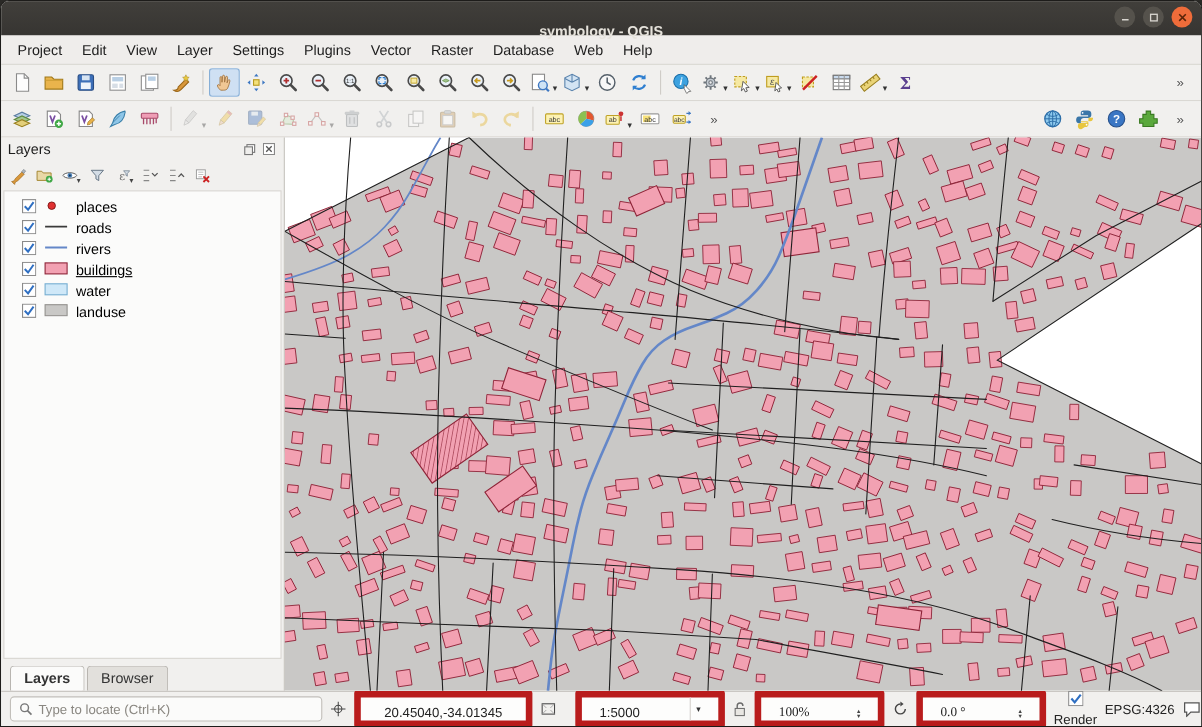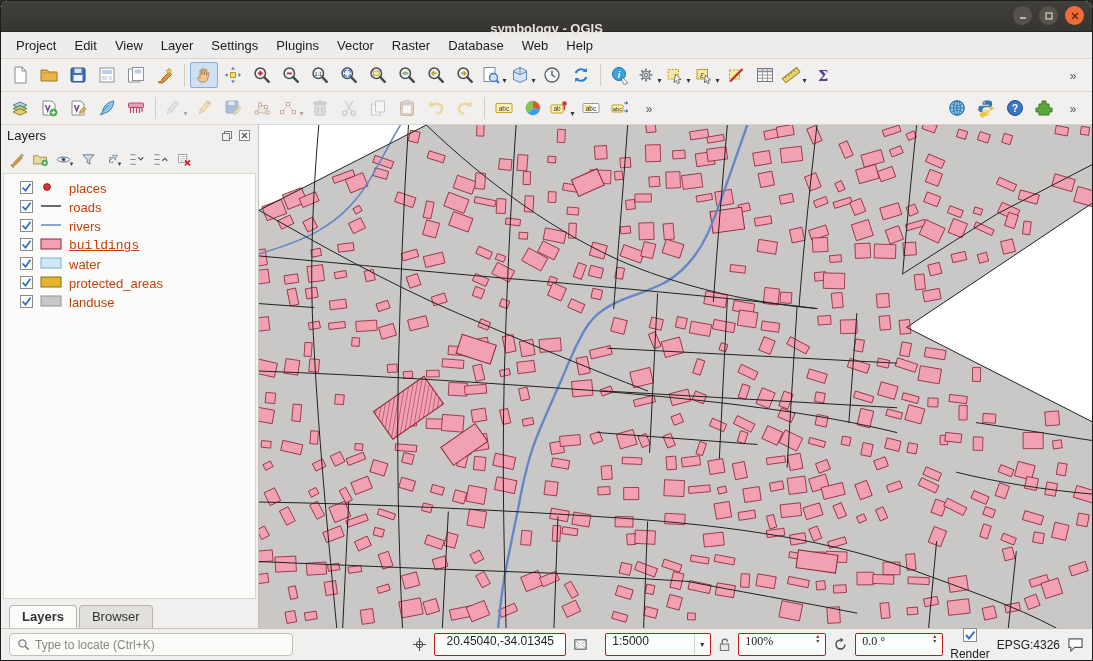--- a/index.html
+++ b/index.html
@@ -34,37 +34,37 @@
   .panel{width:257px;flex:0 0 auto;background:#f1f0ee;border-right:1px solid #c2bfba;
     display:flex;flex-direction:column;min-height:0;}
   .panel-header{height:21px;display:flex;align-items:center;padding:0 6px;color:#1d1d1d;}
   .panel-header .ph-title{flex:1;}
   .ph-btn{width:15px;height:15px;display:flex;align-items:center;justify-content:center;margin-left:3px;}
   .panel-toolbar{display:flex;align-items:center;gap:2px;padding:2px 4px 3px 4px;}
   .ptbtn{width:22px;height:22px;display:inline-flex;align-items:center;justify-content:center;border-radius:3px;}
   .ptbtn .dd{font-size:7px;color:#444;margin-left:-2px;align-self:flex-end;padding-bottom:2px;}
   .layer-tree{flex:1;background:#fbfbfa;border:1px solid #d8d5d0;margin:0 2px;
     overflow:hidden;padding-top:5px;}
-  .layer-row{display:flex;align-items:center;height:19px;padding-left:16px;gap:6px;color:#c2410c;}
-  .layer-label.underline{text-decoration:underline;font-family:Liberation Mono, monospace;}
+  .layer-row{display:flex;align-items:center;height:19px;padding-left:16px;gap:6px;color:#000000;}
+  .layer-label.underline{text-decoration:underline;}
   .panel-tabs{height:27px;display:flex;align-items:flex-end;gap:2px;padding:2px 8px 0 8px;}
   .tab{padding:3px 12px 4px 12px;border:1px solid #b8b5b0;border-bottom:none;
     border-radius:4px 4px 0 0;background:#e2e0dc;color:#333;}
   .tab.active{background:#fbfbfa;font-weight:bold;}
   .map{flex:1;position:relative;background:#ffffff;min-width:0;}
   .map svg{position:absolute;inset:0;width:100%;height:100%;}
   
   .statusbar{height:31px;background:#f1f0ee;border-top:1px solid #c6c3be;display:flex;
     align-items:center;padding:0 8px;gap:7px;flex:0 0 auto;color:#222;font-size:12px;}
   .locator{width:268px;height:21px;border:1px solid #c2bfba;border-radius:4px;background:#fbfbfa;
     display:flex;align-items:center;gap:5px;padding:0 7px;flex:0 0 auto;}
   .locator .placeholder{color:#8a8781;}
   .sb-right{margin-left:auto;display:flex;align-items:center;gap:7px;}
-  .sb-field,.sb-combo,.sb-spin{height:21px;border:1px solid #b91c1c;background:#fdfdfc;
-    display:flex;align-items:flex-start;padding:0 6px;border-radius:2px;gap:4px;}
+  .sb-field,.sb-combo,.sb-spin{height:21px;border:6px solid #b91c1c;background:#fdfdfc;
+    display:flex;align-items:flex-end;padding:0 16px;border-radius:2px;gap:4px;}
   .sb-field.coord{width:118px;justify-content:center;}
   .sb-combo{width:92px;justify-content:space-between;margin-left:10px;}
   .sb-combo .dd{font-size:8px;color:#333;border-left:1px solid #d5d2cd;padding-left:5px;height:100%;
     display:flex;align-items:center;}
   .sb-spin{width:74px;justify-content:space-between;font-family:Liberation Serif, serif;}
   .spin{display:flex;flex-direction:column;line-height:5px;font-size:6px;color:#444;}
   .render{display:flex;align-items:center;gap:5px;flex-direction:column;}
   .crs{color:#222;}
   .sb-ico{display:flex;align-items:center;}
 </style>
@@ -626,30 +626,20 @@
           </div>
           <div class="layer-row">
             <span><svg width="13" height="13" viewBox="0 0 13 13">
                 <rect x="0.5" y="0.5" width="12" height="12" fill="#fff" stroke="#8a8a8a"></rect>
                 <path d="M2.5 6.5l3 3.2 5-7" fill="none" stroke="#2f6fc2" stroke-width="1.8"></path>
               </svg></span>
             <span><svg width="24" height="12" viewBox="0 0 24 12">
                 <rect x="2" y="1" width="20" height="10" fill="#cfe8f8" stroke="#76aed2"></rect>
               </svg></span>
             <span class="layer-label">water</span>
-          </div>
-          <div class="layer-row">
-            <span><svg width="13" height="13" viewBox="0 0 13 13">
-                <rect x="0.5" y="0.5" width="12" height="12" fill="#fff" stroke="#8a8a8a"></rect>
-                <path d="M2.5 6.5l3 3.2 5-7" fill="none" stroke="#2f6fc2" stroke-width="1.8"></path>
-              </svg></span>
-            <span><svg width="24" height="12" viewBox="0 0 24 12">
-                <rect x="2" y="1" width="20" height="10" fill="#e3b52e" stroke="#8a6d12"></rect>
-              </svg></span>
-            <span class="layer-label">protected_areas</span>
           </div>
           <div class="layer-row">
             <span><svg width="13" height="13" viewBox="0 0 13 13">
                 <rect x="0.5" y="0.5" width="12" height="12" fill="#fff" stroke="#8a8a8a"></rect>
                 <path d="M2.5 6.5l3 3.2 5-7" fill="none" stroke="#2f6fc2" stroke-width="1.8"></path>
               </svg></span>
             <span><svg width="24" height="12" viewBox="0 0 24 12">
                 <rect x="2" y="1" width="20" height="10" fill="#c9c8c6" stroke="#93918e"></rect>
               </svg></span>
             <span class="layer-label">landuse</span>

